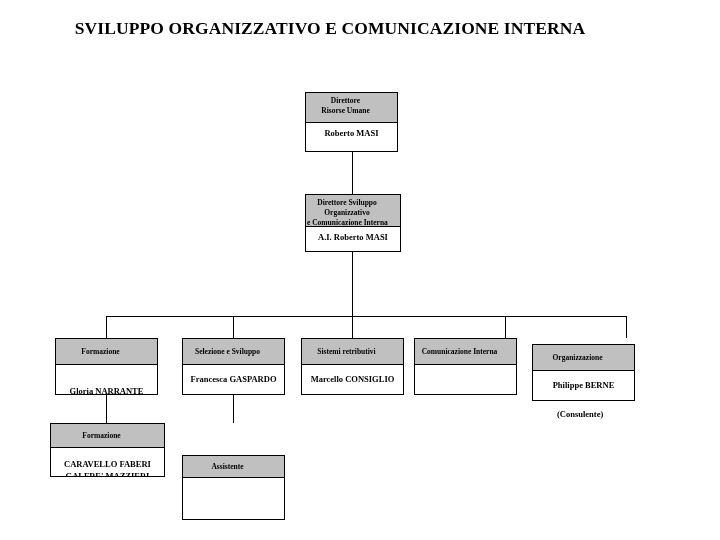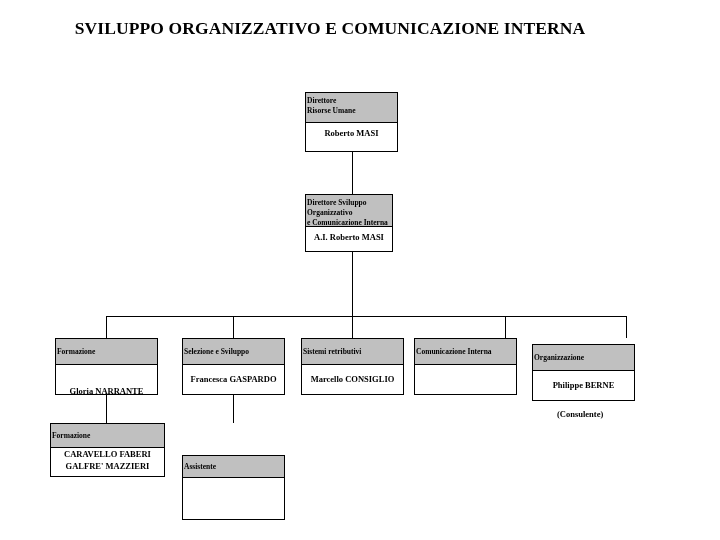--- a/index.html
+++ b/index.html
@@ -36,21 +36,21 @@
     position: absolute;
     box-sizing: border-box;
     border: 1px solid #000000;
     background: #ffffff;
     overflow: hidden;
   }
   .box-head {
     box-sizing: border-box;
     background: #c0c0c0;
     border-bottom: 1px solid #000000;
-    text-align: left;
+    text-align: center;
     font-size: 7.5px;
     font-weight: bold;
     line-height: 10px;
     padding: 3px 13px 3px 1px;
     overflow: hidden;
     white-space: nowrap;
   }
   .box-body {
     box-sizing: border-box;
     background: #ffffff;
@@ -58,21 +58,21 @@
     font-size: 8.5px;
     font-weight: bold;
     line-height: 12px;
     padding: 4px 0 2px 0;
     overflow: hidden;
     white-space: nowrap;
   }
   .box-body.two-line {
     font-size: 8.5px;
     line-height: 12px;
-    padding-top: 0;
+    padding-top: 10px;
   }
   .box-body.empty {
     padding: 0;
   }
   .name-line {
     display: block;
     white-space: nowrap;
   }
 
   
@@ -100,21 +100,21 @@
   <div class="org-box" style="left:305px; top:92px; width:93px; height:60px;">
     <div class="box-head" style="height:30px;">
       <span class="name-line">Direttore</span>
       <span class="name-line">Risorse Umane</span>
     </div>
     <div class="box-body">Roberto MASI</div>
   </div>
 
   <div class="conn conn-v" style="left:352px; top:152px; height:42px;"></div>
 
-  <div class="org-box" style="left:305px; top:194px; width:88px; height:58px;">
+  <div class="org-box" style="left:305px; top:194px; width:96px; height:58px;">
     <div class="box-head" style="height:32px; line-height:10px;">
       <span class="name-line">Direttore Sviluppo</span>
       <span class="name-line">Organizzativo</span>
       <span class="name-line">e Comunicazione Interna</span>
     </div>
     <div class="box-body">A.I. Roberto MASI</div>
   </div>
 
   <div class="conn conn-v" style="left:352px; top:252px; height:64px;"></div>
   <div class="conn conn-h" style="left:106px; top:316px; width:520px;"></div>

